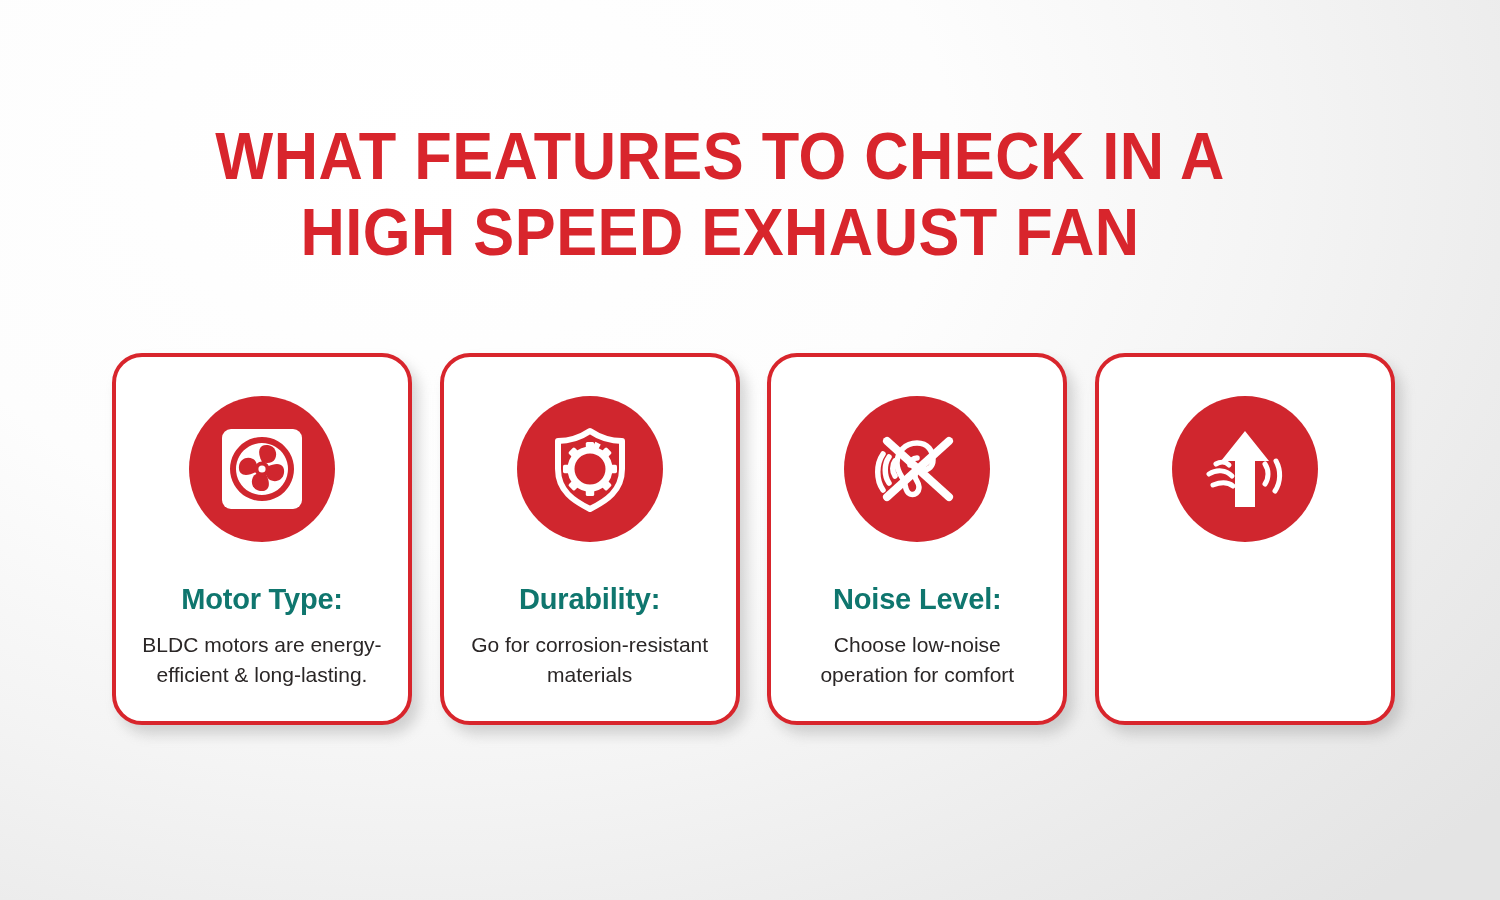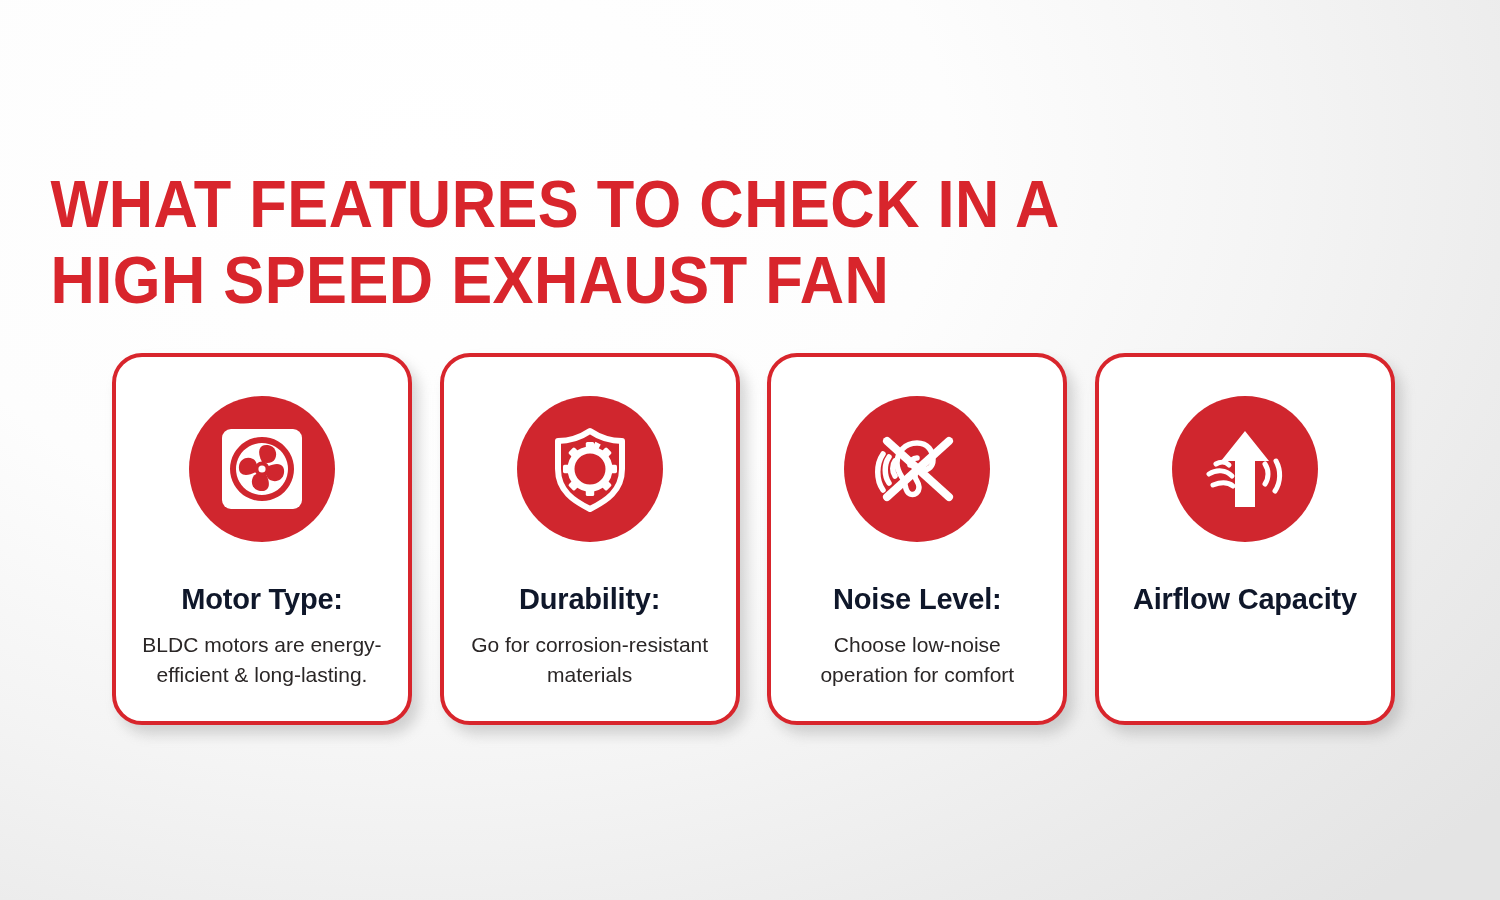--- a/index.html
+++ b/index.html
@@ -25,22 +25,21 @@
       radial-gradient(ellipse 1400px 1000px at 28% 18%, #ffffff 0%, #fdfdfd 38%, #f4f4f4 62%, #ebebeb 82%, #e4e4e4 100%);
     overflow: hidden;
   }
 
   
   .title-block {
     position: absolute;
     top: 118px;
     left: 0;
     width: 1440px;
-    text-align: left;
-    margin-top: 48px;
+    text-align: center;
   }
 
   .title-line {
     font-family: "Liberation Sans Narrow", "Liberation Sans", sans-serif;
     font-weight: 700;
     font-size: 66px;
     line-height: 76px;
     letter-spacing: 0.5px;
     color: #d8252c;
     white-space: nowrap;
@@ -86,21 +85,21 @@
     flex: 0 0 auto;
   }
 
   .icon-circle svg { display: block; }
 
   
   .card-heading {
     margin-top: 40px;
     font-size: 29px;
     font-weight: 700;
-    color: #0f172a;
+    color: #0f766e;
     line-height: 34px;
     text-align: center;
     letter-spacing: -0.2px;
     white-space: nowrap;
   }
 
   .card-body {
     margin-top: 14px;
     font-size: 21px;
     line-height: 30px;
@@ -207,17 +206,16 @@
             <path d="M16 57 c8 -5 17 -4 23 2"></path>
             <path d="M20 68 c8 -3 15 -3 20 1"></path>
           </g>
 
           <g fill="none" stroke="#ffffff" stroke-width="5" stroke-linecap="round">
             <path d="M72 47 c4 6 4 14 0 20"></path>
             <path d="M83 44 c5 9 5 21 -1 30"></path>
           </g>
         </svg>
       </div>
-      <div class="card-heading">Airflow Capacity</div>
     </div>
 
   </div>
 </div>
 
 </body></html>

